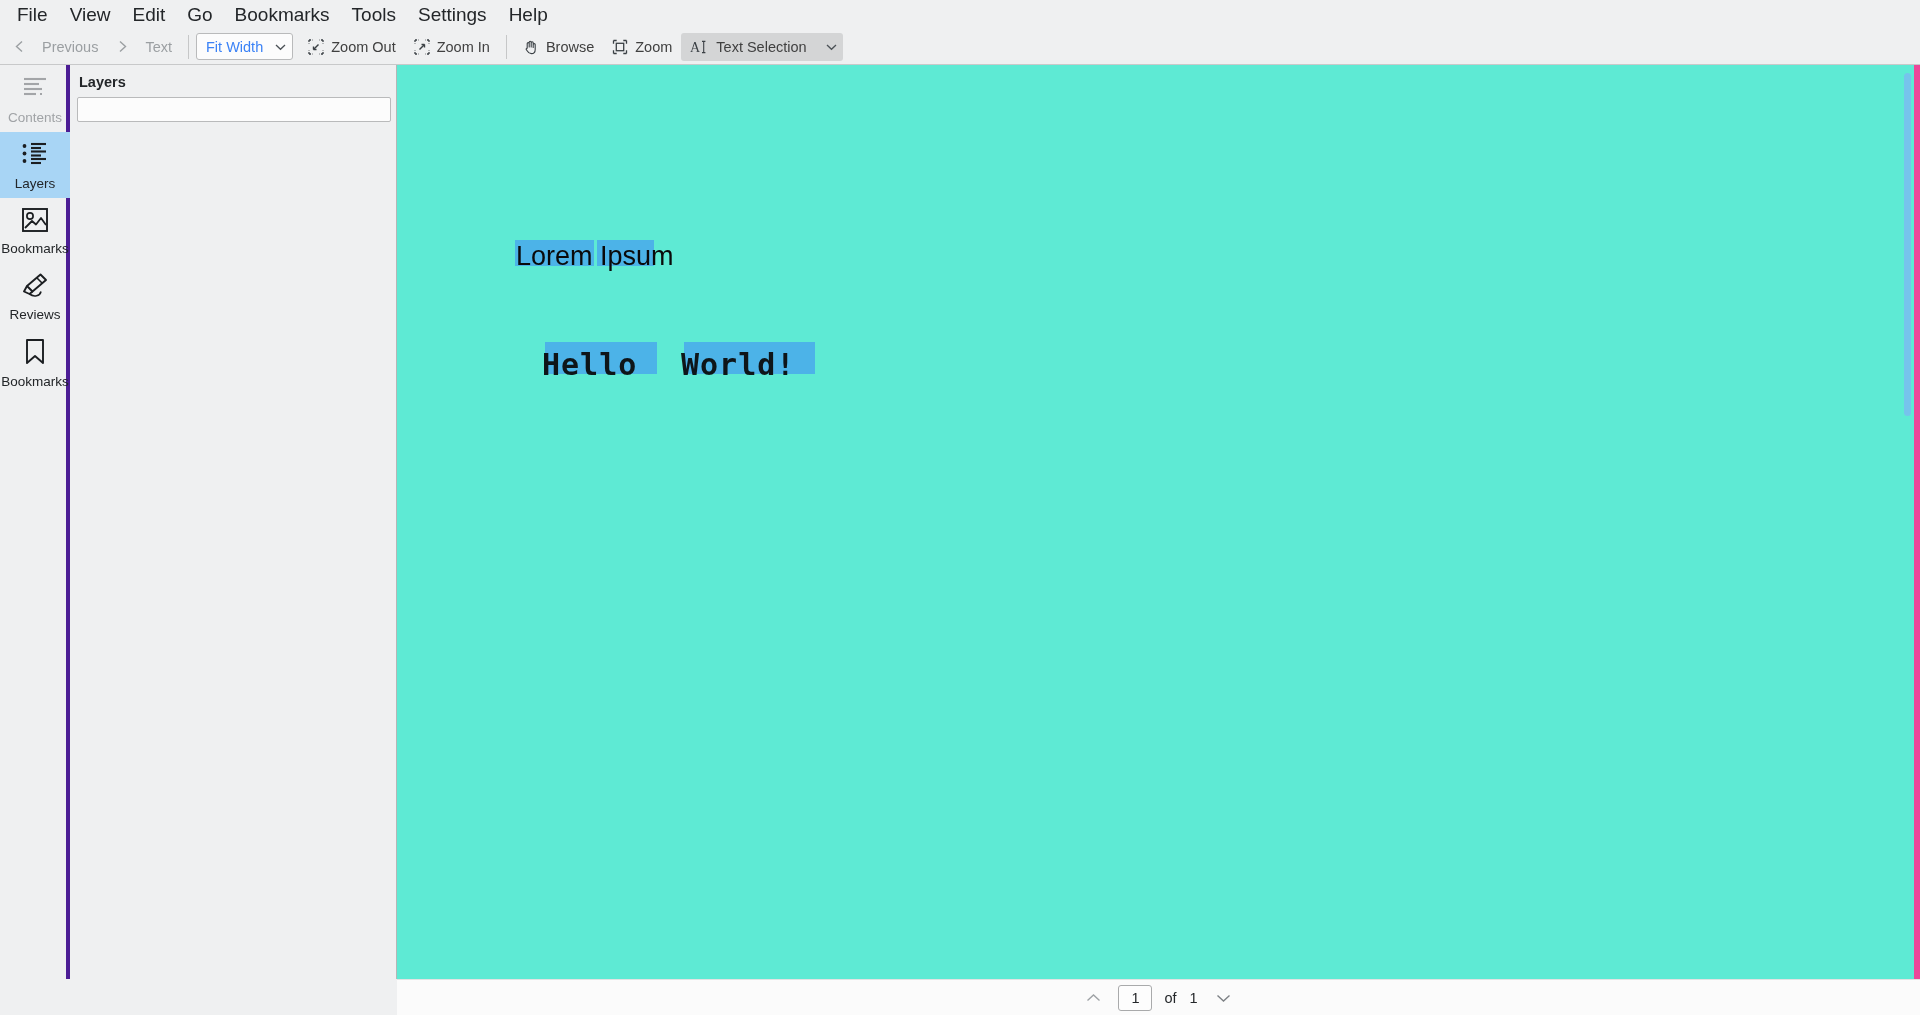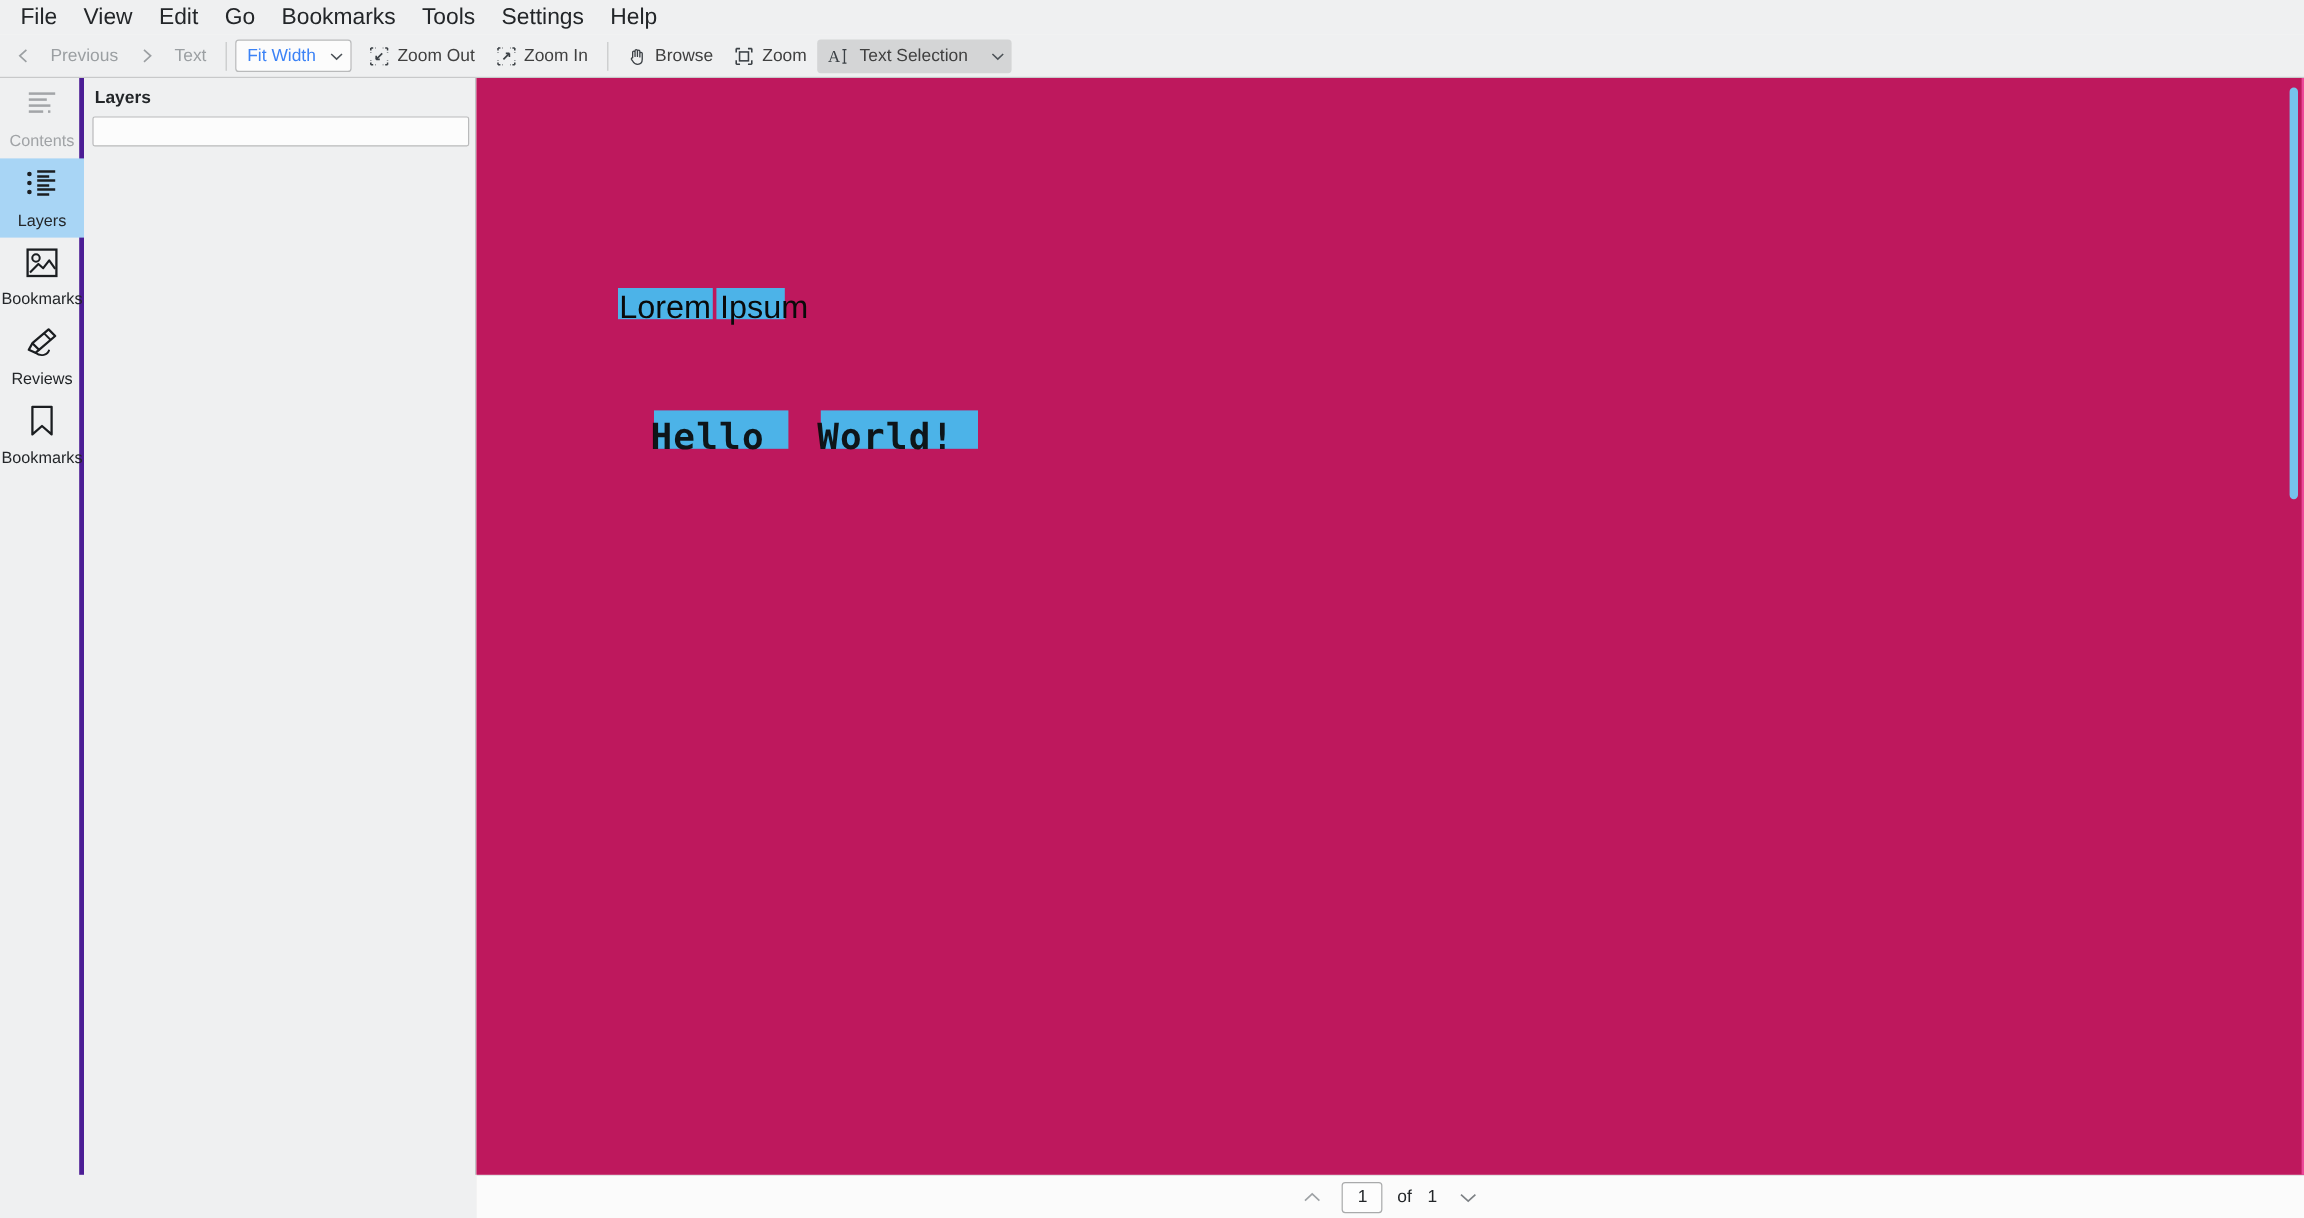--- a/index.html
+++ b/index.html
@@ -193,22 +193,22 @@
     flex: 1 1 auto;
     background: #fbfbfb;
     position: relative;
     min-width: 0;
     display: flex;
     flex-direction: column;
   }
   .page-canvas {
     position: relative;
     flex: 1 1 auto;
-    background: #be185d;
-    border-right: 2px solid #ec4899;
+    background: #5eead4;
+    border-right: 6px solid #ec4899;
     overflow: hidden;
   }
   .sel-box {
     position: absolute;
     background: #4cb3e8;
   }
   .doc-text {
     position: absolute;
     color: #0a0a0a;
     white-space: pre;

